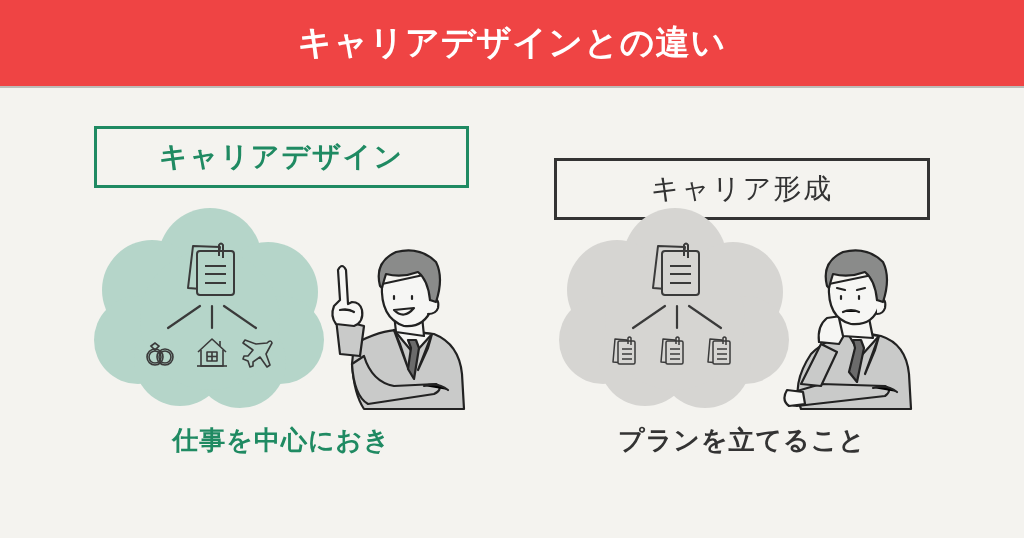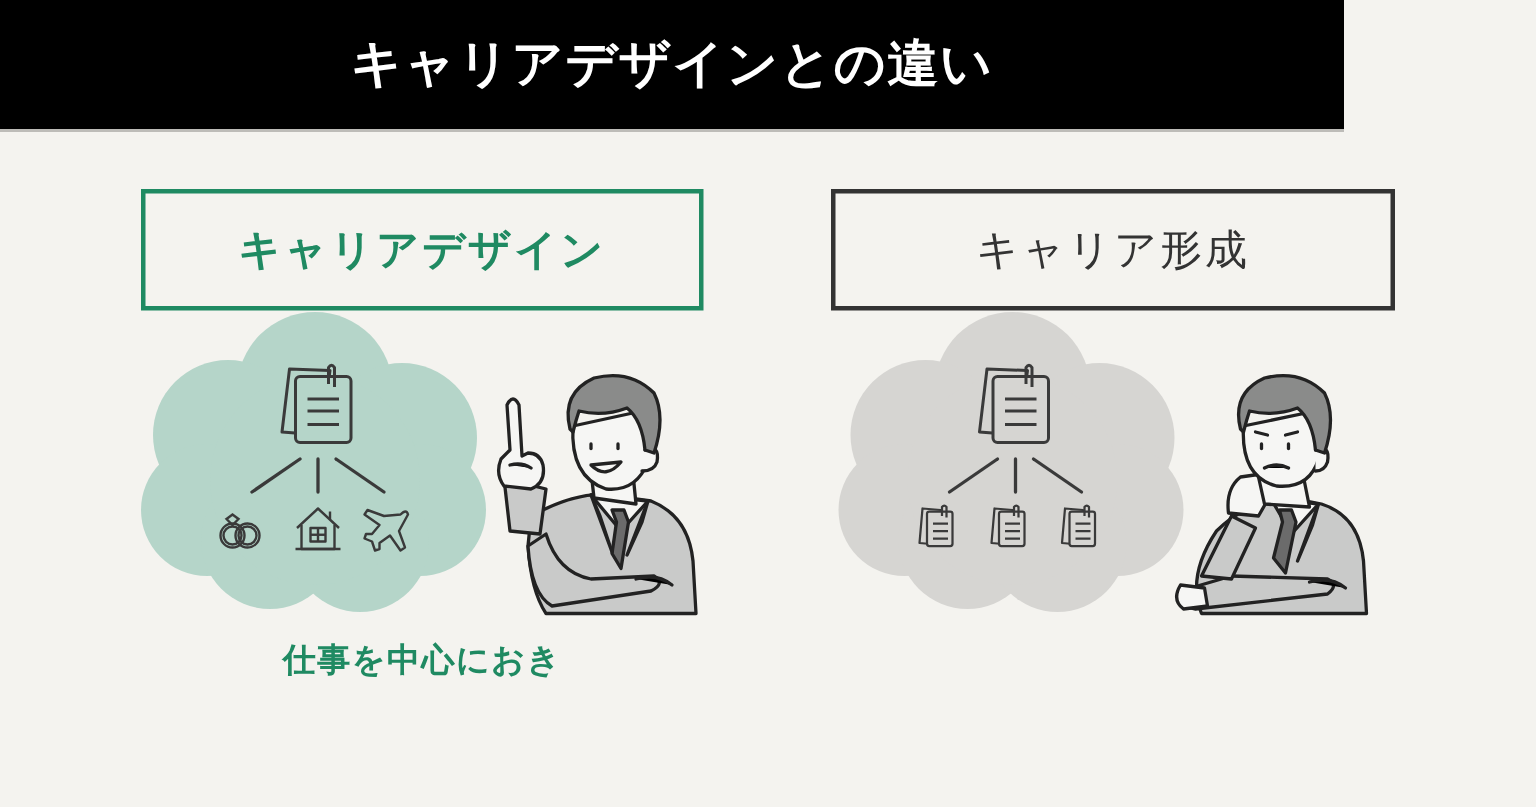--- a/index.html
+++ b/index.html
@@ -1,31 +1,31 @@
 <!DOCTYPE html>
 <html><head>
 <meta charset="utf-8">
 <style>
   * { margin: 0; padding: 0; box-sizing: border-box; }
   html, body { width: 1024px; height: 538px; overflow: hidden; }
   body { background: #f4f3ef; font-family: "DejaVu Sans", sans-serif; position: relative; }
-  .header { position: absolute; left: 0; top: 0; width: 896px; height: 88px; background: #000000; border-bottom: 2px solid #bdbcb8; display: flex; align-items: center; justify-content: center; }
+  .header { position: absolute; left: 0; top: 0; width: 1024px; height: 88px; background: #ef4444; border-bottom: 2px solid #bdbcb8; display: flex; align-items: center; justify-content: center; }
   .header h1 { color: #ffffff; font-size: 34px; font-weight: bold; letter-spacing: 1px; }
-  .label-box { position: absolute; top: 126px; height: 81px; display: flex; align-items: center; justify-content: center; border-width: 3px; border-style: solid; }
+  .label-box { position: absolute; top: 126px; height: 62px; display: flex; align-items: center; justify-content: center; border-width: 3px; border-style: solid; }
   .label-box span { font-size: 28px; letter-spacing: 2px; }
   .box-green { left: 94px; width: 375px; border-color: #1f8a62; }
   .box-green span { color: #1f8a62; font-weight: bold; }
-  .box-gray { left: 554px; width: 376px; border-color: #333333; }
+  .box-gray { left: 554px; width: 376px; border-color: #333333; margin-top: 32px; }
   .box-gray span { color: #333333; font-weight: normal; }
   .panel { position: absolute; top: 200px; width: 400px; height: 220px; }
   .panel-left { left: 90px; }
   .panel-right { left: 555px; }
   .cloud { position: absolute; left: 0; top: 0; }
   .person { position: absolute; }
-  .caption { position: absolute; top: 425px; text-align: center; font-size: 22px; font-weight: bold; line-height: 31px; letter-spacing: 1px; }
+  .caption { position: absolute; top: 425px; text-align: center; font-size: 26px; font-weight: bold; line-height: 31px; letter-spacing: 1px; }
   .caption-left { left: 94px; width: 375px; color: #1f8a62; }
   .caption-right { left: 554px; width: 376px; color: #333333; }
   .caption div { white-space: nowrap; }
 </style>
 </head>
 <body>
 
 <div class="header">
   <h1>キャリアデザインとの違い</h1>
 </div>
@@ -208,13 +208,14 @@
       <path d="M78 52 L78 55"></path>
       <path d="M62 68 Q70 64 78 68"></path>
     </g>
   </svg>
 </div>
 
 <div class="caption caption-left">
   <div>仕事を中心におき</div>
 </div>
 <div class="caption caption-right">
+  <div>プランを立てること</div>
 </div>
 
 </body></html>

